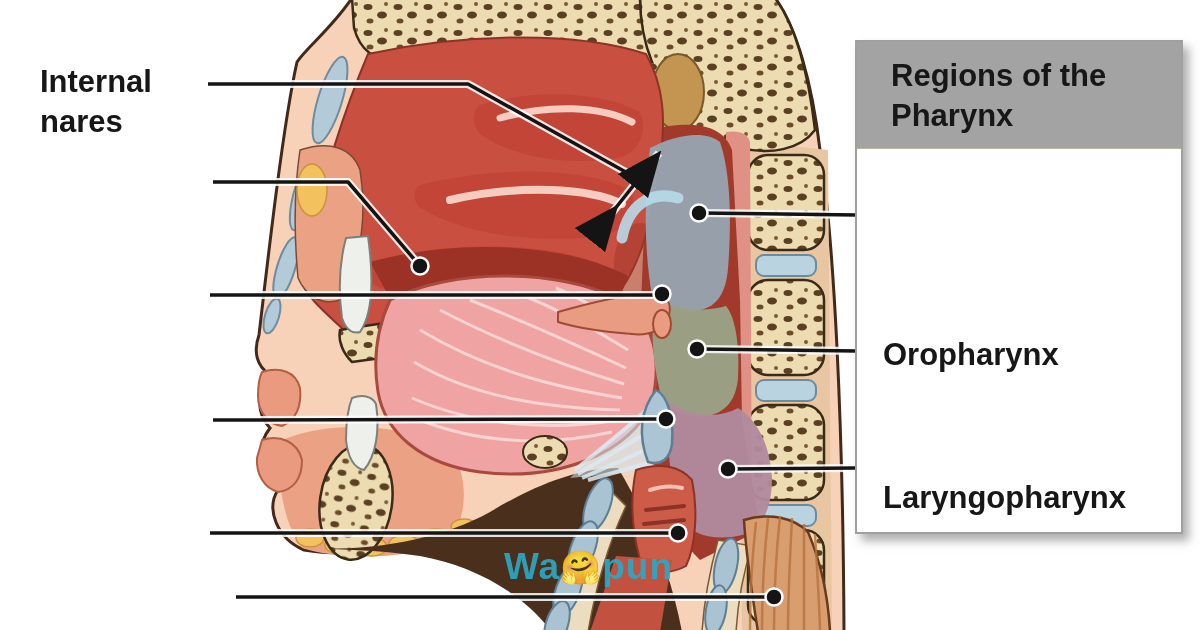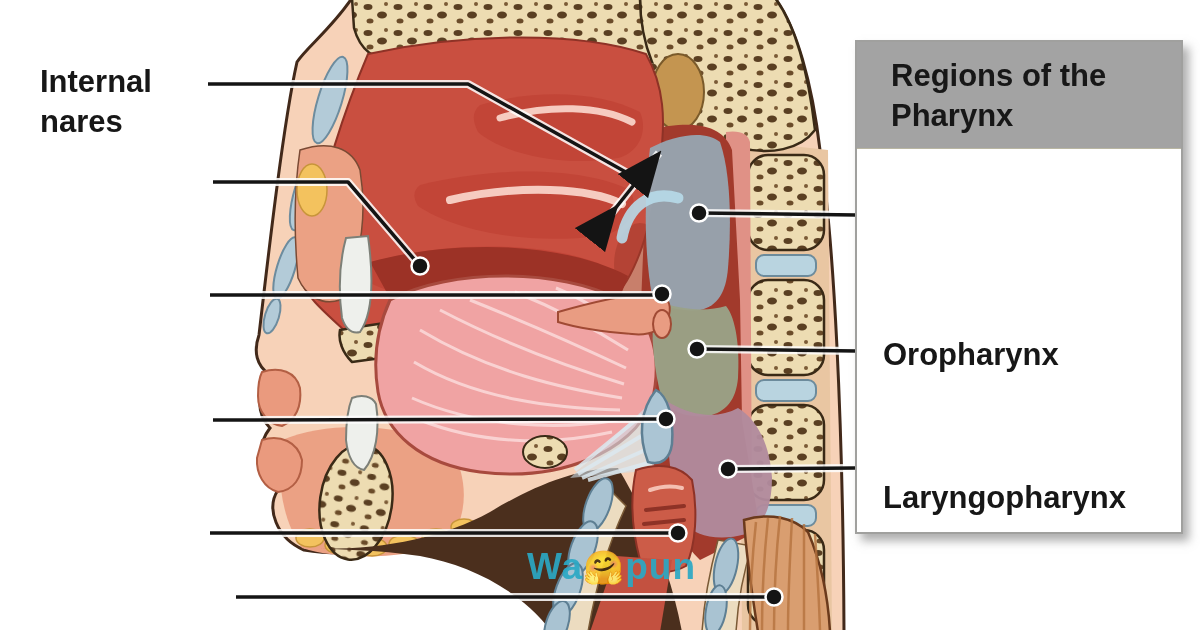--- a/index.html
+++ b/index.html
@@ -26,21 +26,21 @@
   .panel-header{
     height:92px;background:#a3a3a3;border-bottom:1px solid #b9b6a2;
     padding:14px 18px 0 34px;font-size:31px;font-weight:700;line-height:40px;color:#171717;
   }
   .panel-item{
     position:absolute;left:26px;font-size:31px;font-weight:700;
     line-height:34px;color:#171717;white-space:nowrap;
   }
   .pi-naso{top:159px;} .pi-oro{top:296px;text-align:right;} .pi-laryngo{top:411px;margin-top:28px;}
   .watermark{
-    position:absolute;left:527px;top:546px;z-index:5;opacity:.92;
+    position:absolute;left:504px;top:546px;z-index:5;opacity:.92;
     font-size:37px;font-weight:700;color:#2ba8c4;letter-spacing:1px;white-space:nowrap;
   }
   .watermark .emo{font-size:33px;font-weight:400;}
 </style>
 </head>
 <body>
 
 <div class="stage">
 
   <svg class="art" viewBox="0 0 1200 630" aria-hidden="true">

